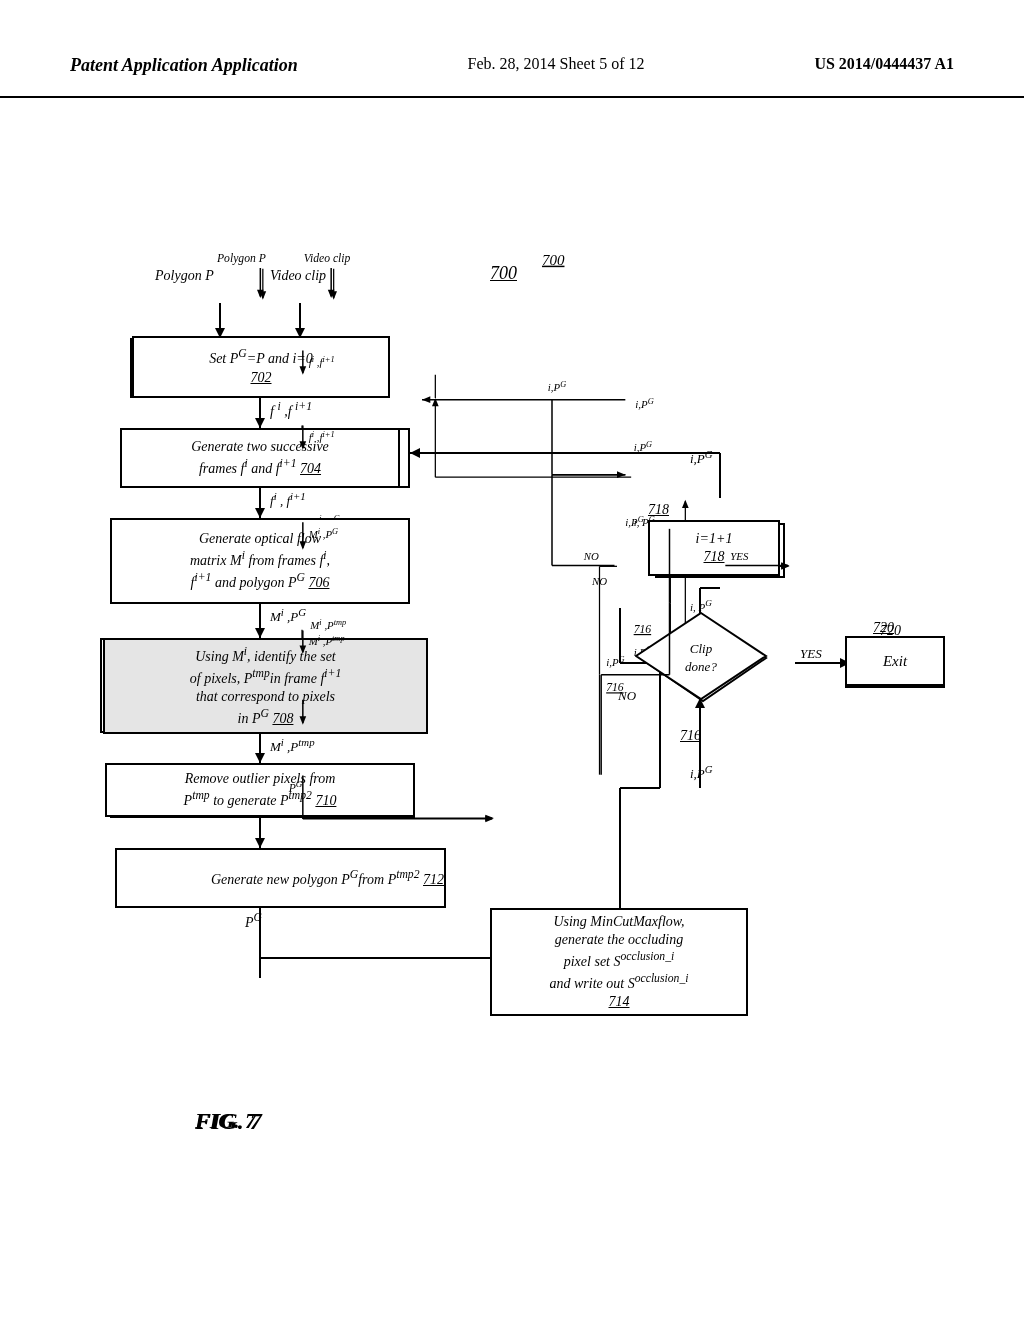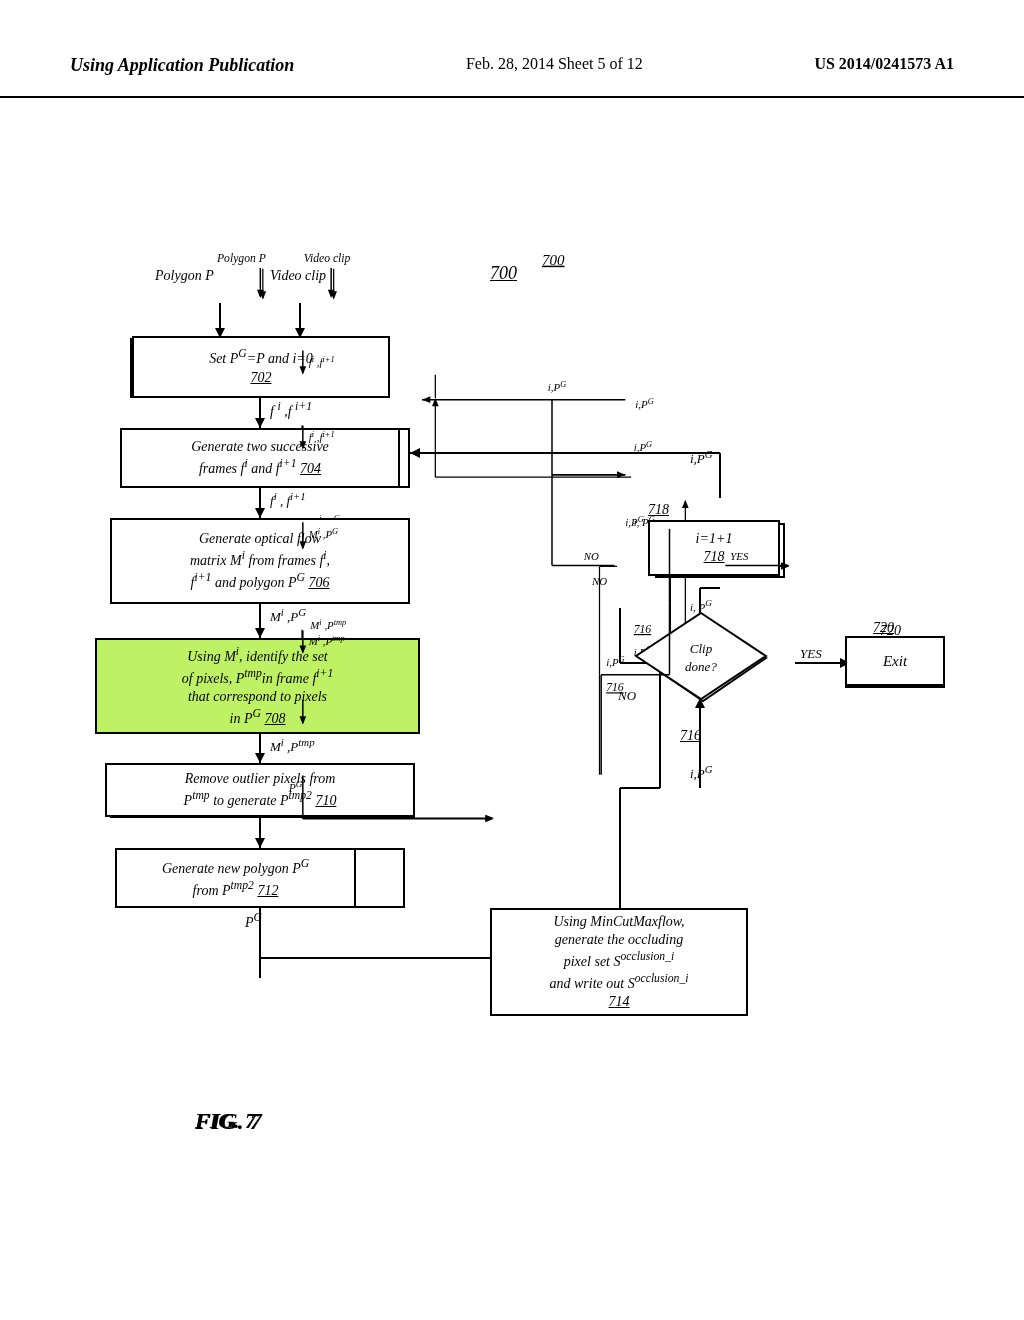--- a/index.html
+++ b/index.html
@@ -88,23 +88,23 @@
       width: 100%;
       height: 100%;
       pointer-events: none;
     }
   </style>
 </head>
 <body>
 
 <div class="page">
   <div class="header">
-    <div class="header-left">Using Application Publication</div>
+    <div class="header-left">Patent Application Application</div>
     <div class="header-center">Feb. 28, 2014  Sheet 5 of 12</div>
-    <div class="header-right">US 2014/0241573 A1</div>
+    <div class="header-right">US 2014/0444437 A1</div>
   </div>
 
   <div class="diagram-area">
 
     <svg class="svg-overlay">
 
       <line x1="220" y1="195" x2="220" y2="230" stroke="#000" stroke-width="2"></line>
       <polygon points="220,230 215,220 225,220" fill="#000"></polygon>
 
       <line x1="300" y1="195" x2="300" y2="230" stroke="#000" stroke-width="2"></line>
@@ -342,33 +342,33 @@
       <div>Generate two successive</div>
       <div>frames f<sup>i</sup> and f<sup>i+1</sup> <span style="text-decoration:underline">704</span></div>
     </div>
 
     <div style="position:absolute; left:110px; top:410px; width:300px; height:86px; border:2px solid #000; background:#fff; display:flex; flex-direction:column; align-items:center; justify-content:center; font-style:italic; font-size:14px; line-height:1.3;">
       <div>Generate optical flow</div>
       <div>matrix M<sup>i</sup> from frames f<sup>i</sup>,</div>
       <div>f<sup>i+1</sup> and polygon P<sup>G</sup> <span style="text-decoration:underline">706</span></div>
     </div>
 
-    <div style="position:absolute; left:95px; top:530px; width:325px; height:96px; border:2px solid #000; background:#bef264; display:flex; flex-direction:column; align-items:center; justify-content:center; font-style:italic; font-size:14px; line-height:1.3;">
+    <div style="position:absolute; left:103px; top:530px; width:325px; height:96px; border:2px solid #000; background:#e5e5e5; display:flex; flex-direction:column; align-items:center; justify-content:center; font-style:italic; font-size:14px; line-height:1.3;">
       <div>Using M<sup>i</sup>, identify the set</div>
       <div>of pixels, P<sup>tmp</sup>in frame f<sup>i+1</sup></div>
       <div>that correspond to pixels</div>
       <div>in P<sup>G</sup>  <span style="text-decoration:underline">708</span></div>
     </div>
 
     <div style="position:absolute; left:105px; top:655px; width:310px; height:54px; border:2px solid #000; background:#fff; display:flex; flex-direction:column; align-items:center; justify-content:center; font-style:italic; font-size:14px; line-height:1.3;">
       <div>Remove outlier pixels from</div>
       <div>P<sup>tmp</sup> to generate P<sup>tmp2</sup> <span style="text-decoration:underline">710</span></div>
     </div>
 
-    <div style="position:absolute; left:115px; top:740px; width:241px; height:60px; border:2px solid #000; background:#fff; display:flex; flex-direction:column; align-items:center; justify-content:center; font-style:italic; font-size:14px; line-height:1.3;">
+    <div style="position:absolute; left:115px; top:740px; width:331px; height:60px; border:2px solid #000; background:#fff; display:flex; flex-direction:row; align-items:center; justify-content:flex-end; font-style:italic; font-size:14px; line-height:1.3;">
       <div>Generate new polygon P<sup>G</sup></div>
       <div>from P<sup>tmp2</sup> <span style="text-decoration:underline">712</span></div>
     </div>
 
     <div style="position:absolute; left:490px; top:800px; width:258px; height:108px; border:2px solid #000; background:#fff; display:flex; flex-direction:column; align-items:center; justify-content:center; font-style:italic; font-size:14px; line-height:1.3; padding:6px;">
       <div>Using MinCutMaxflow,</div>
       <div>generate the occluding</div>
       <div>pixel set S<sup>occlusion_i</sup></div>
       <div>and write out S<sup>occlusion_i</sup></div>
       <div style="text-decoration:underline;">714</div>

